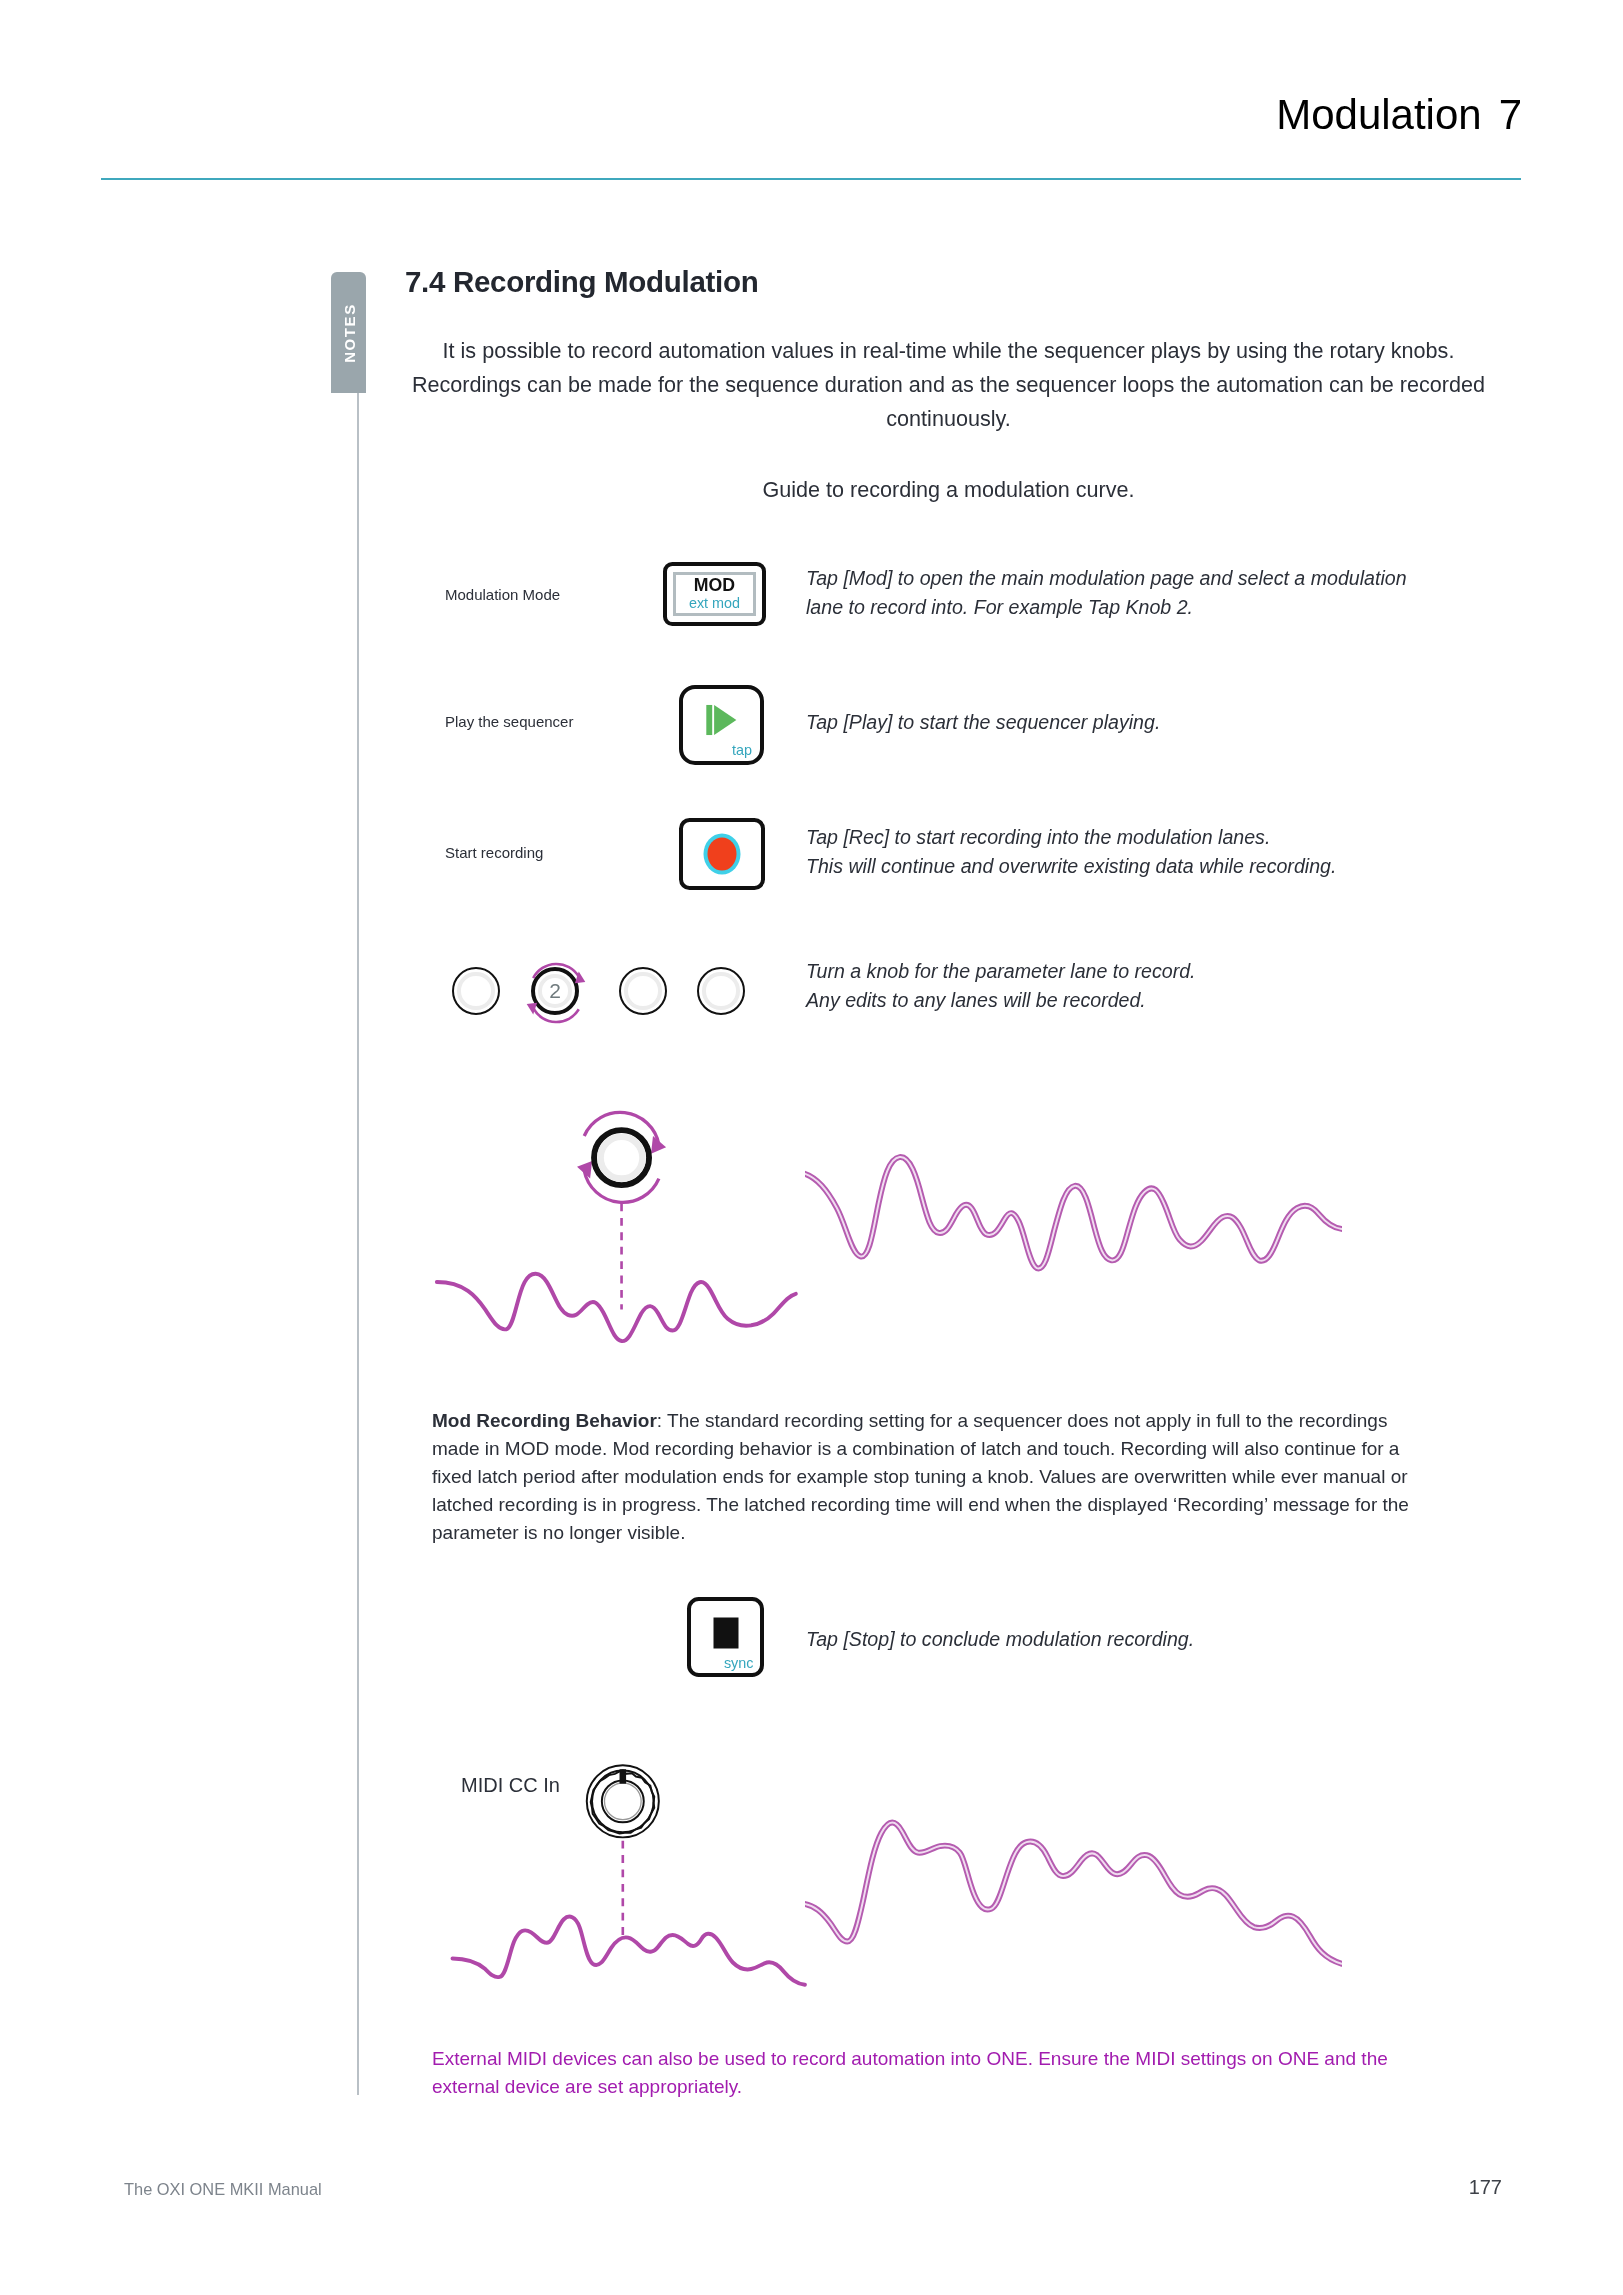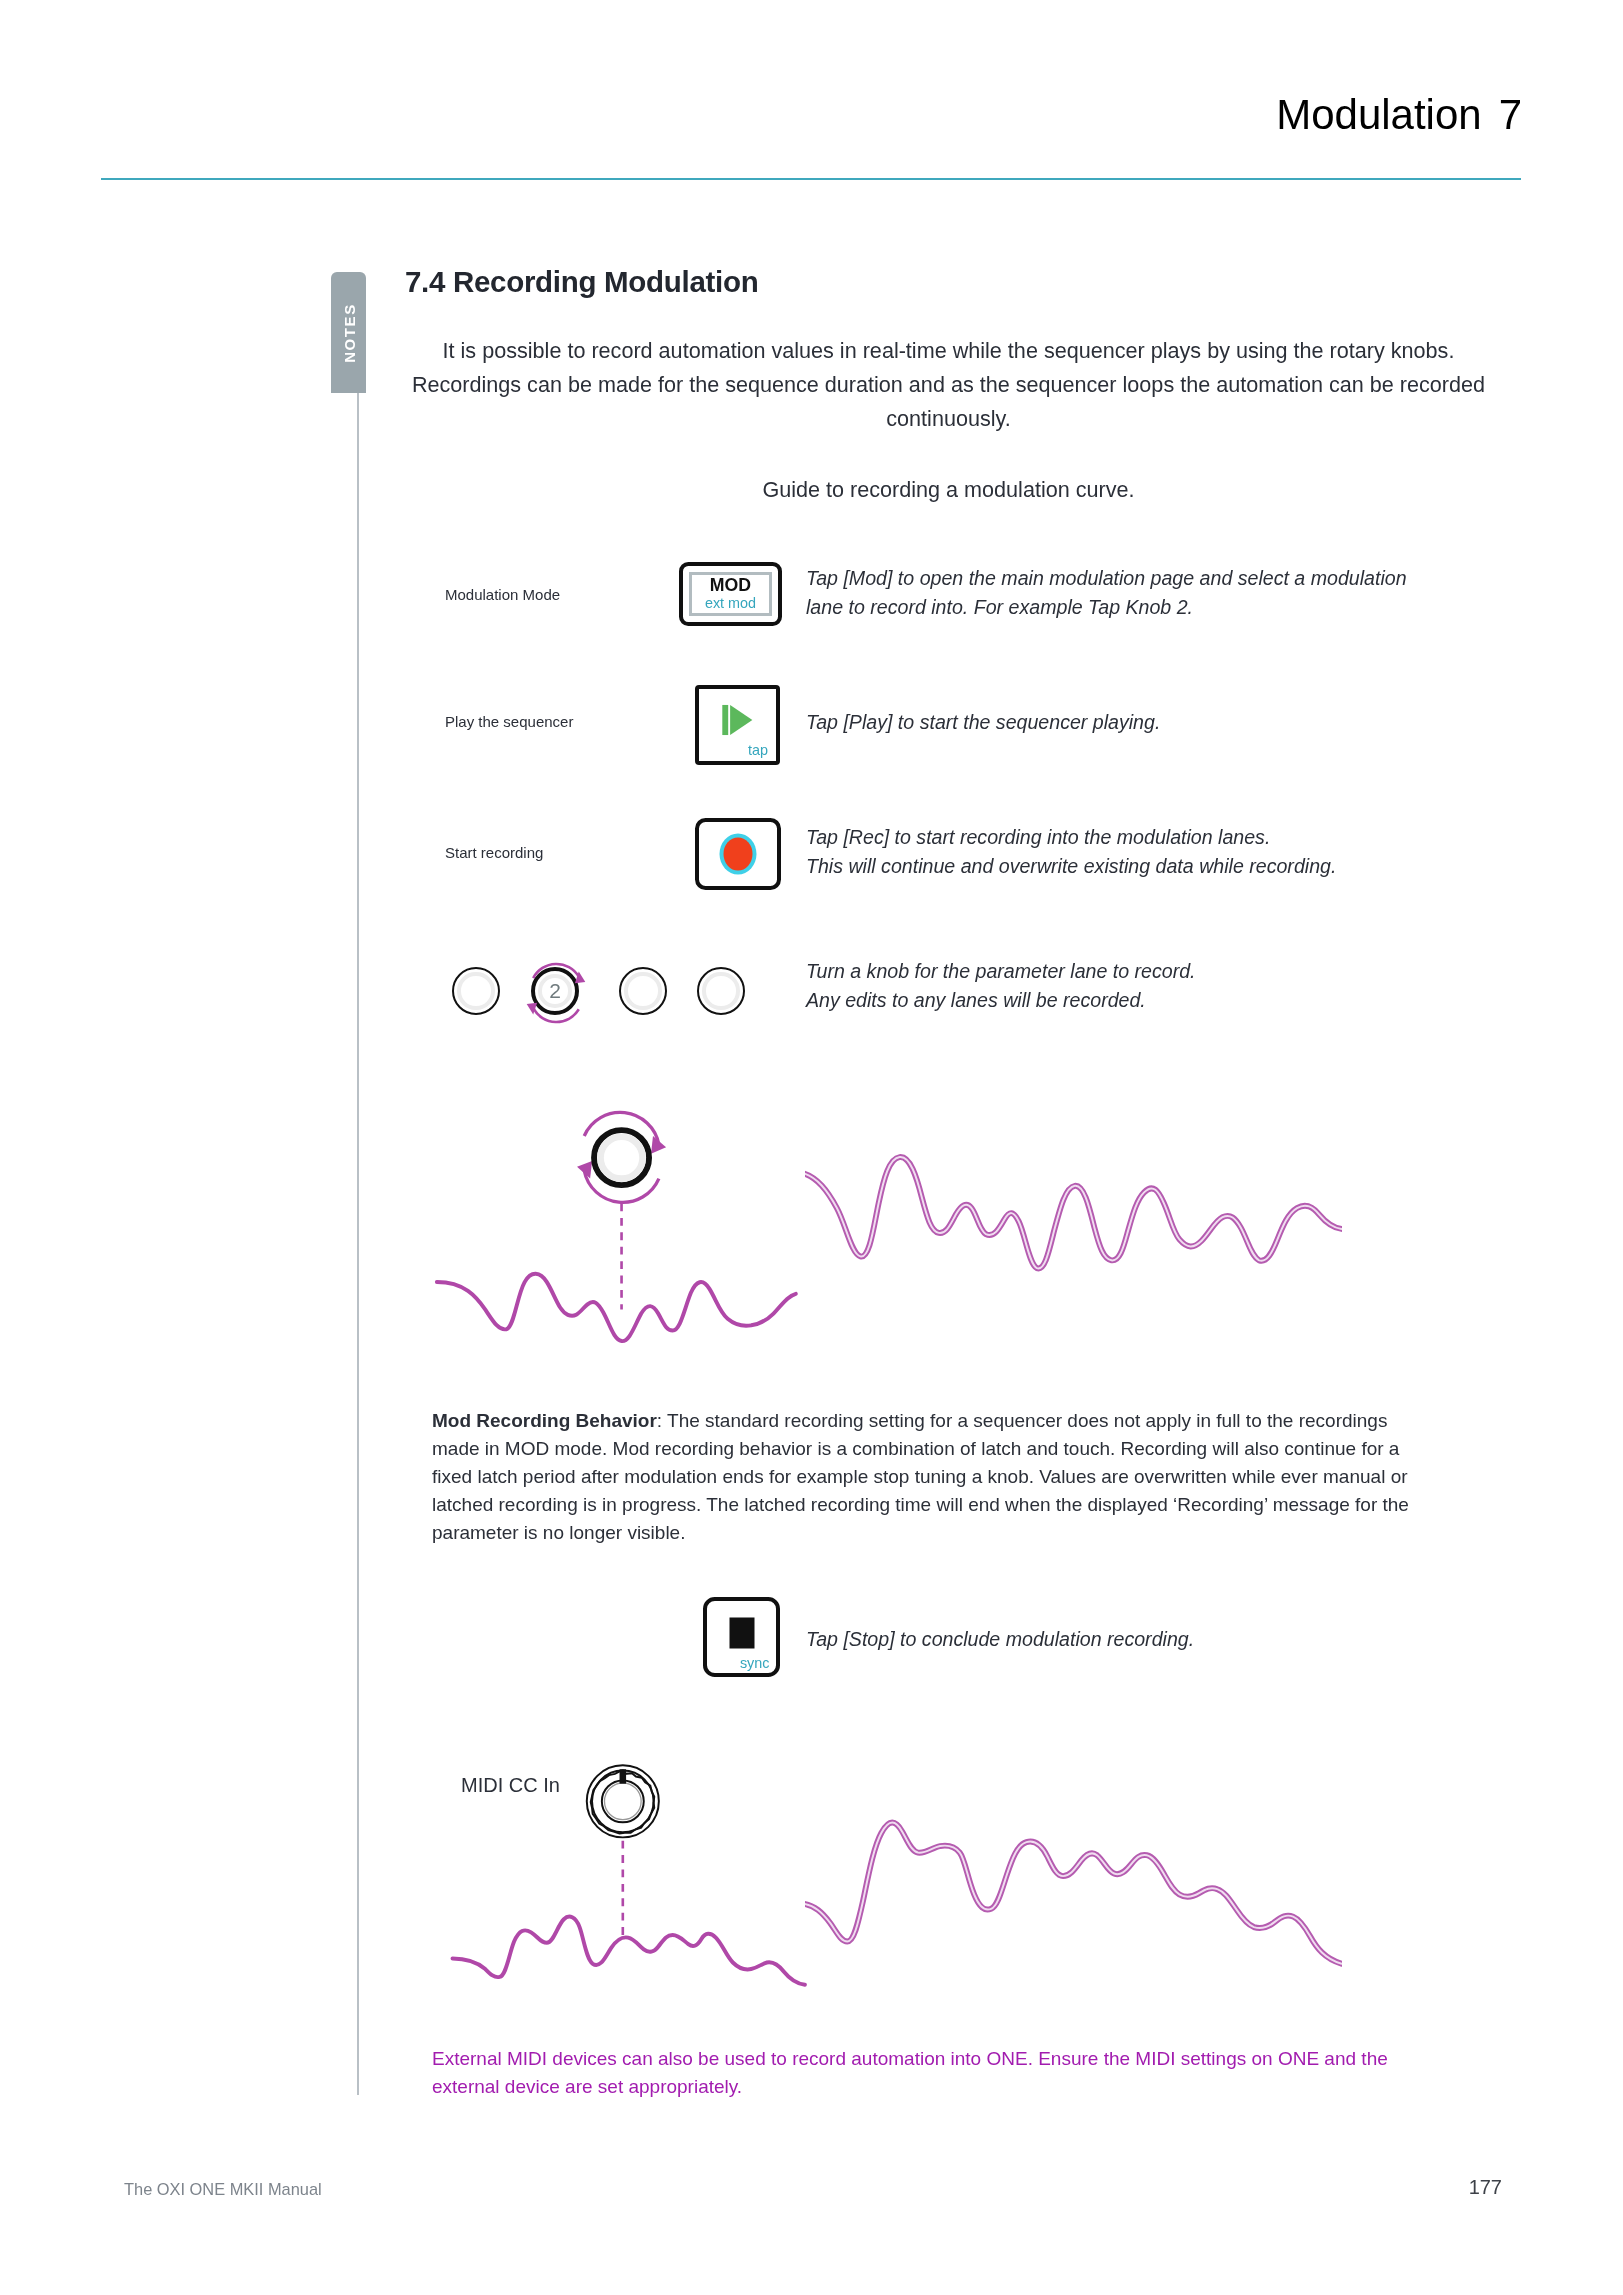--- a/index.html
+++ b/index.html
@@ -50,35 +50,34 @@
     position:absolute;font-size:15px;color:#2b2f38;white-space:nowrap;
   }
   .step-desc{
     position:absolute;font-size:19.6px;line-height:29px;color:#2b2f38;font-style:italic;
   }
 
   
   .hw-btn{
     position:absolute;background:#ffffff;border:4.6px solid #101010;
     box-sizing:border-box;
-    margin-left:16px;
   }
 
   
   #mod-btn{left:663px;top:562px;width:103px;height:64px;border-radius:9.2px;}
   #mod-btn .inner{
     position:absolute;left:5.9px;top:5.9px;right:5.9px;bottom:5.9px;
     border:3.9px solid #b2bcc0;background:#ffffff;box-sizing:border-box;
     display:flex;flex-direction:column;align-items:center;justify-content:center;
   }
   #mod-btn .lbl-main{font-size:17.7px;font-weight:bold;color:#111;line-height:18.3px;}
   #mod-btn .lbl-sub{font-size:14.4px;color:#35a6bd;line-height:17px;margin-top:1.3px;}
 
   
-  #play-btn{left:679px;top:685px;width:85px;height:80px;border-radius:4px;}
+  #play-btn{left:679px;top:685px;width:85px;height:80px;border-radius:16px;}
   #play-btn .glyph{
     position:absolute;left:50%;top:44%;transform:translate(-50%,-50%);
   }
   #play-btn .lbl-sub{
     position:absolute;right:7.9px;bottom:2.6px;font-size:14.4px;color:#35a6bd;
   }
 
   
   #rec-btn{left:679px;top:818px;width:86px;height:72px;border-radius:10.5px;}
   #rec-btn .dotring{

